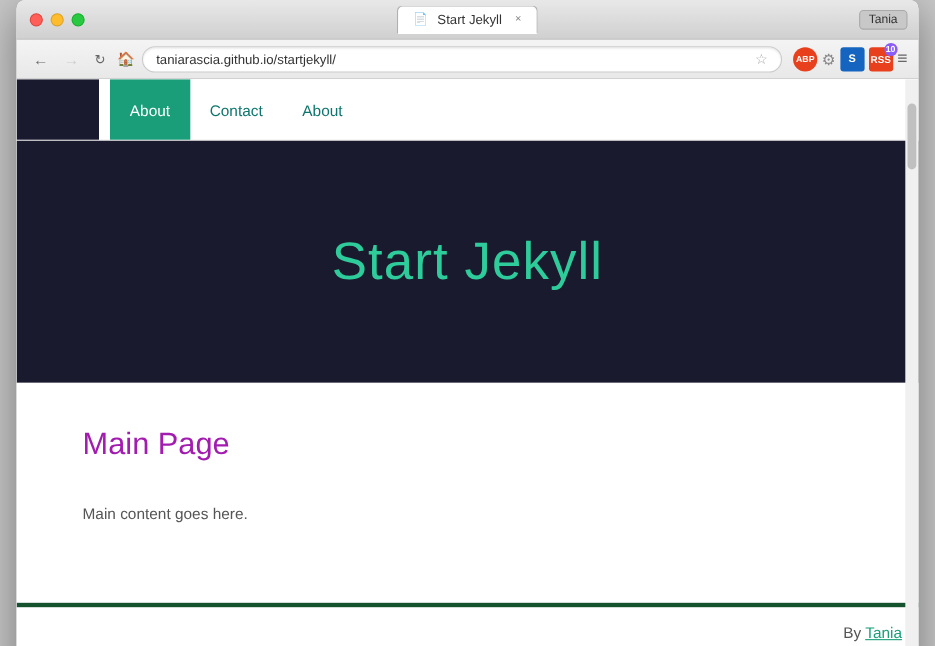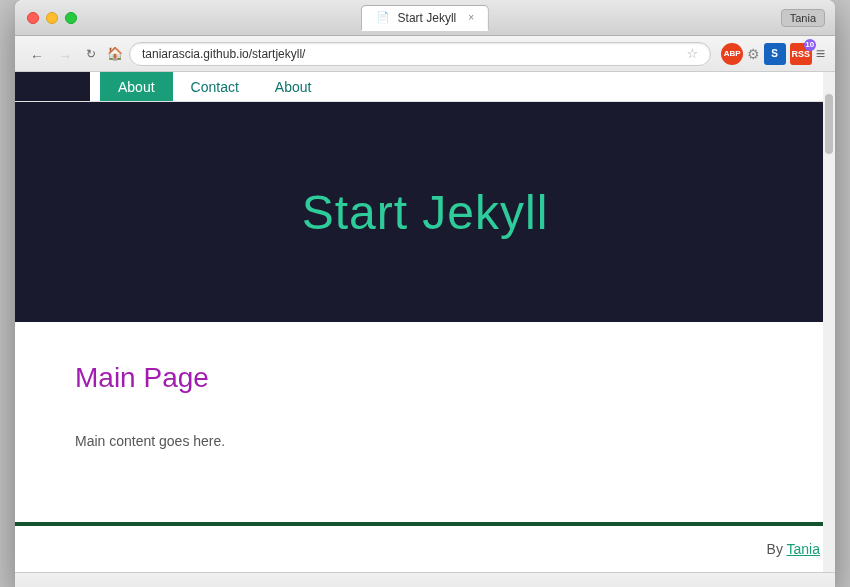--- a/index.html
+++ b/index.html
@@ -221,21 +221,21 @@
       font-size: 16px;
     }
 
     
     .website {
       background: #fff;
     }
 
     .site-nav {
       background: #fff;
-      height: 30px;
+      height: 56px;
       display: flex;
       align-items: stretch;
       border-bottom: 1px solid #e0e0e0;
     }
 
     .site-logo-area {
       background: #1a1a2e;
       width: 75px;
       display: flex;
       align-items: center;

